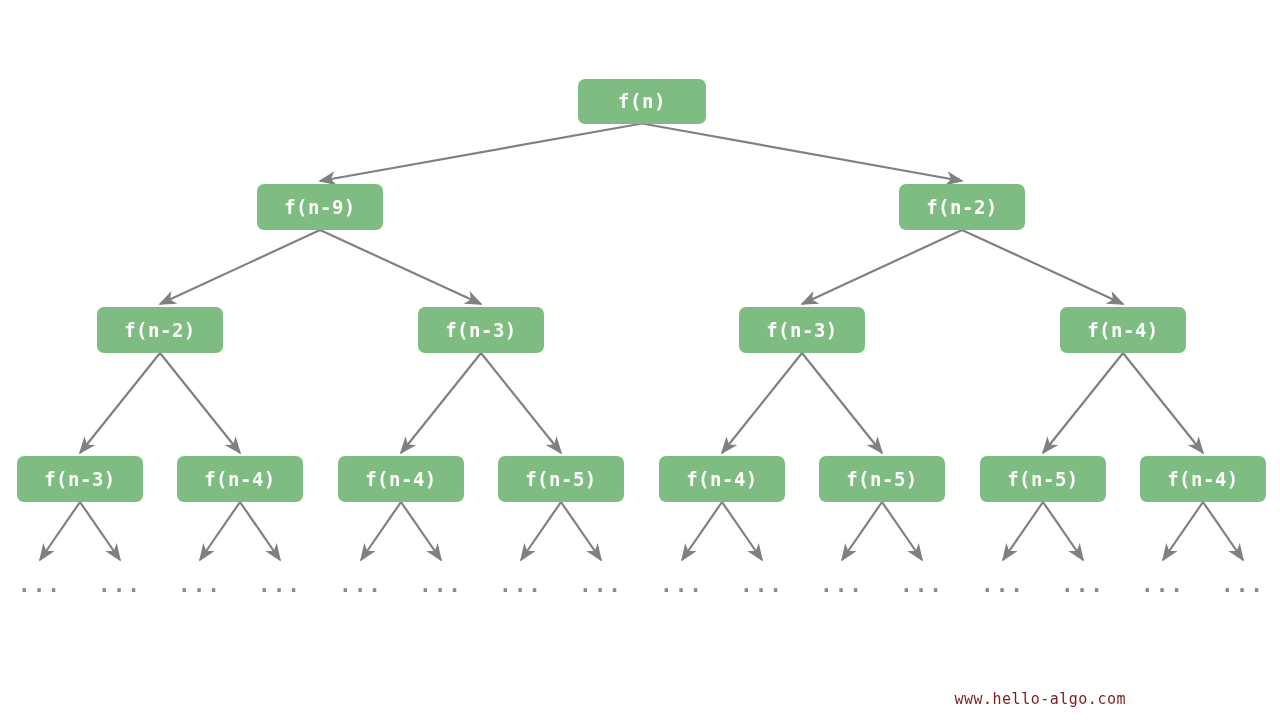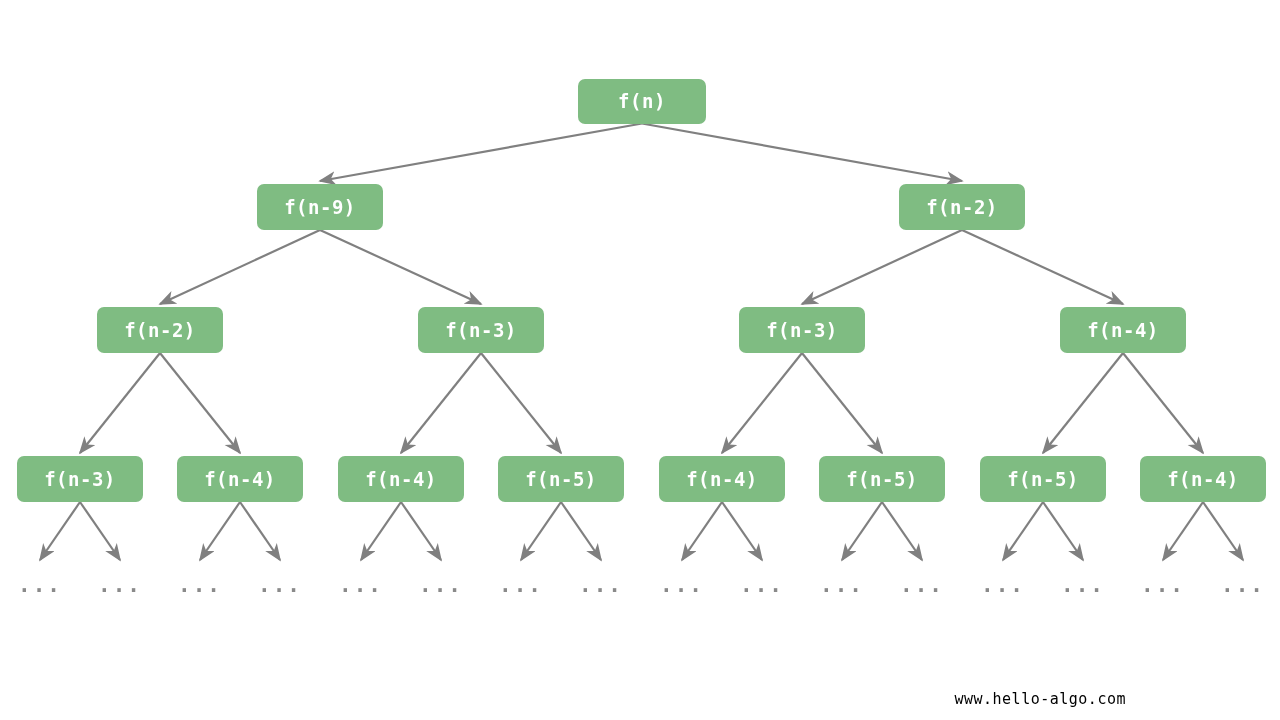--- a/index.html
+++ b/index.html
@@ -48,21 +48,21 @@
     font-weight: bold;
     line-height: 1;
     letter-spacing: 2px;
     transform: translate(-50%, -50%);
     white-space: nowrap;
   }
   #watermark {
     position: absolute;
     right: 14px;
     bottom: 12px;
-    color: #000000;
+    color: #7f1d1d;
     font-family: "DejaVu Sans Mono", monospace;
     font-size: 15px;
     letter-spacing: 0.5px;
     white-space: nowrap;
   }
 </style>
 </head>
 <body>
 
 <div id="stage">

